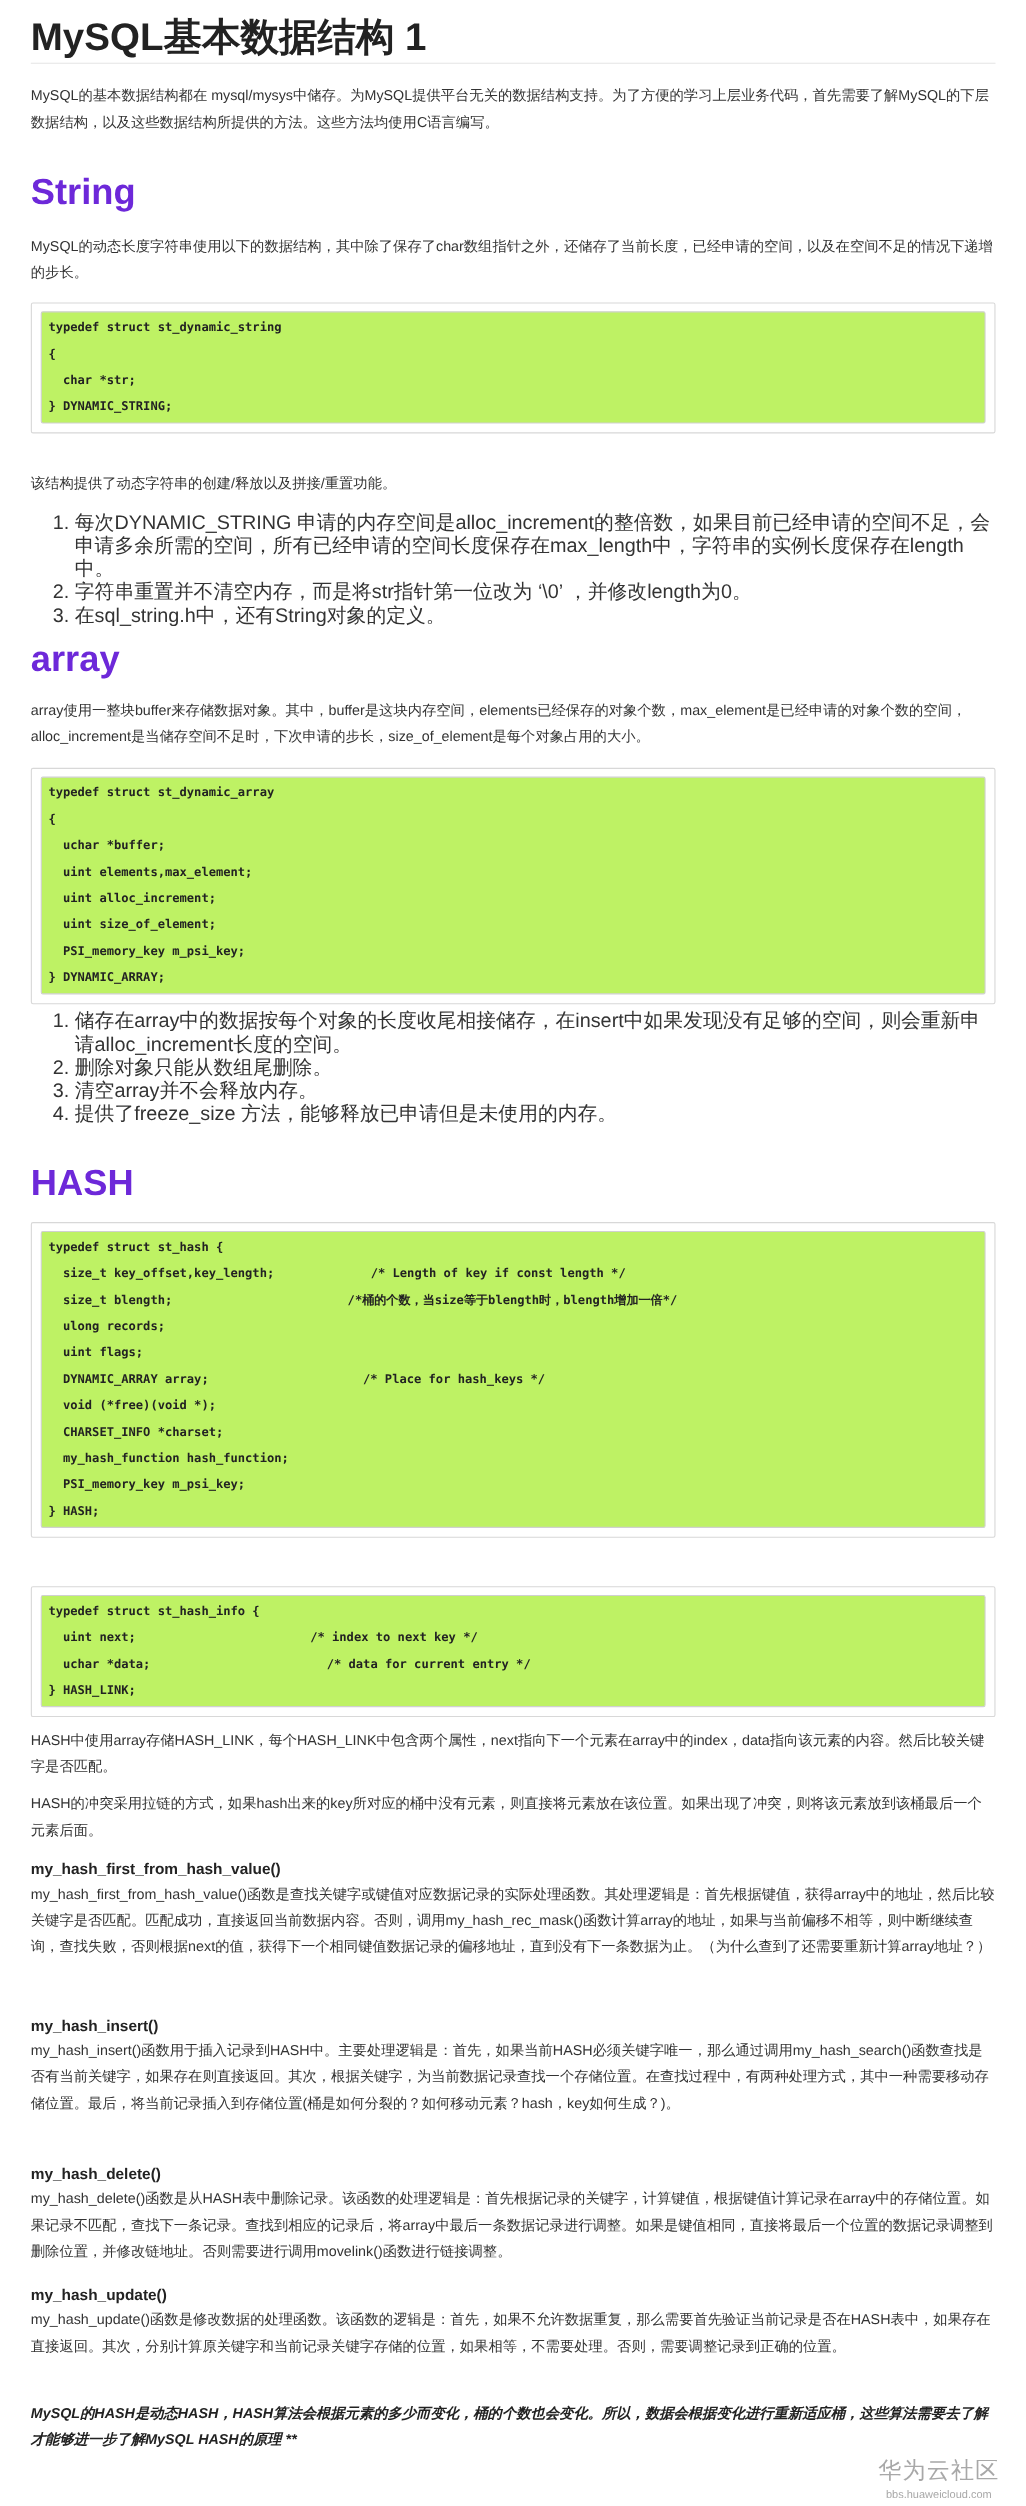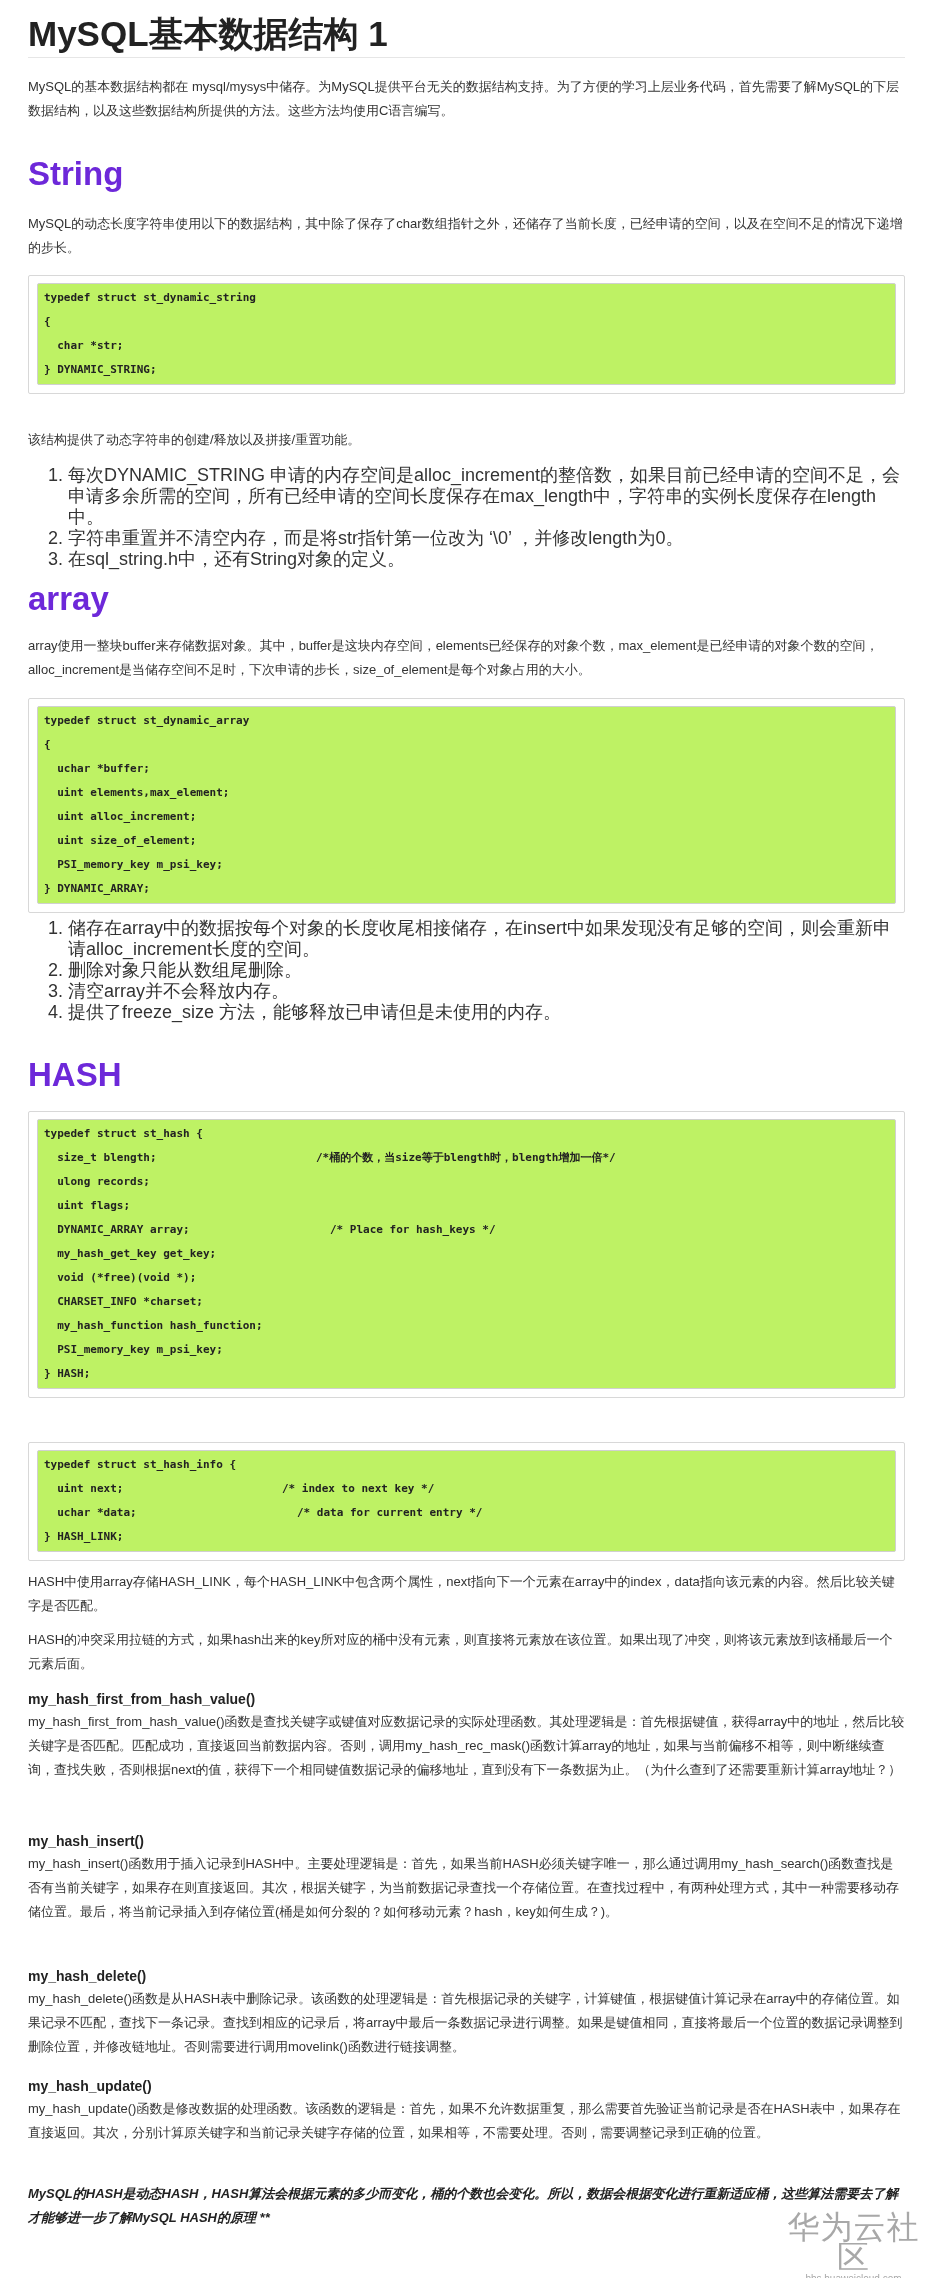--- a/index.html
+++ b/index.html
@@ -86,23 +86,24 @@
   }
   .watermark {
     position: absolute;
     left: 786px;
     top: 2212px;
     width: 135px;
     text-align: center;
     color: #a8a8a8;
   }
   .watermark .wm-main {
-    font-size: 32px;
+    font-size: 21px;
     line-height: 30px;
     letter-spacing: 1px;
+    margin-top: 20px;
   }
   .watermark .wm-sub {
     font-size: 10px;
     line-height: 14px;
   }
   .abs { position: absolute; left: 28px; width: 877px; }
 </style>
 </head>
 <body>
 
@@ -170,25 +171,25 @@
   </ol>
 </div>
 
 <div class="abs" style="top:1058px;">
   <h2 class="section">HASH</h2>
 </div>
 <div class="abs" style="top:1111px;">
   <div class="code-outer">
     <div class="code-inner">
       <div class="code-line"><span>typedef struct st_hash {</span></div>
+      <div class="code-line"><span>  size_t key_offset,key_length;</span><span class="cmt" style="left:293px;">/* Length of key if const length */</span></div>
       <div class="code-line"><span>  size_t blength;</span><span class="cmt" style="left:272px;">/*桶的个数，当size等于blength时，blength增加一倍*/</span></div>
       <div class="code-line"><span>  ulong records;</span></div>
       <div class="code-line"><span>  uint flags;</span></div>
       <div class="code-line"><span>  DYNAMIC_ARRAY array;</span><span class="cmt" style="left:286px;">/* Place for hash_keys */</span></div>
-      <div class="code-line"><span>  my_hash_get_key get_key;</span></div>
       <div class="code-line"><span>  void (*free)(void *);</span></div>
       <div class="code-line"><span>  CHARSET_INFO *charset;</span></div>
       <div class="code-line"><span>  my_hash_function hash_function;</span></div>
       <div class="code-line"><span>  PSI_memory_key m_psi_key;</span></div>
       <div class="code-line"><span>} HASH;</span></div>
     </div>
   </div>
 </div>
 <div class="abs" style="top:1442px;">
   <div class="code-outer">

